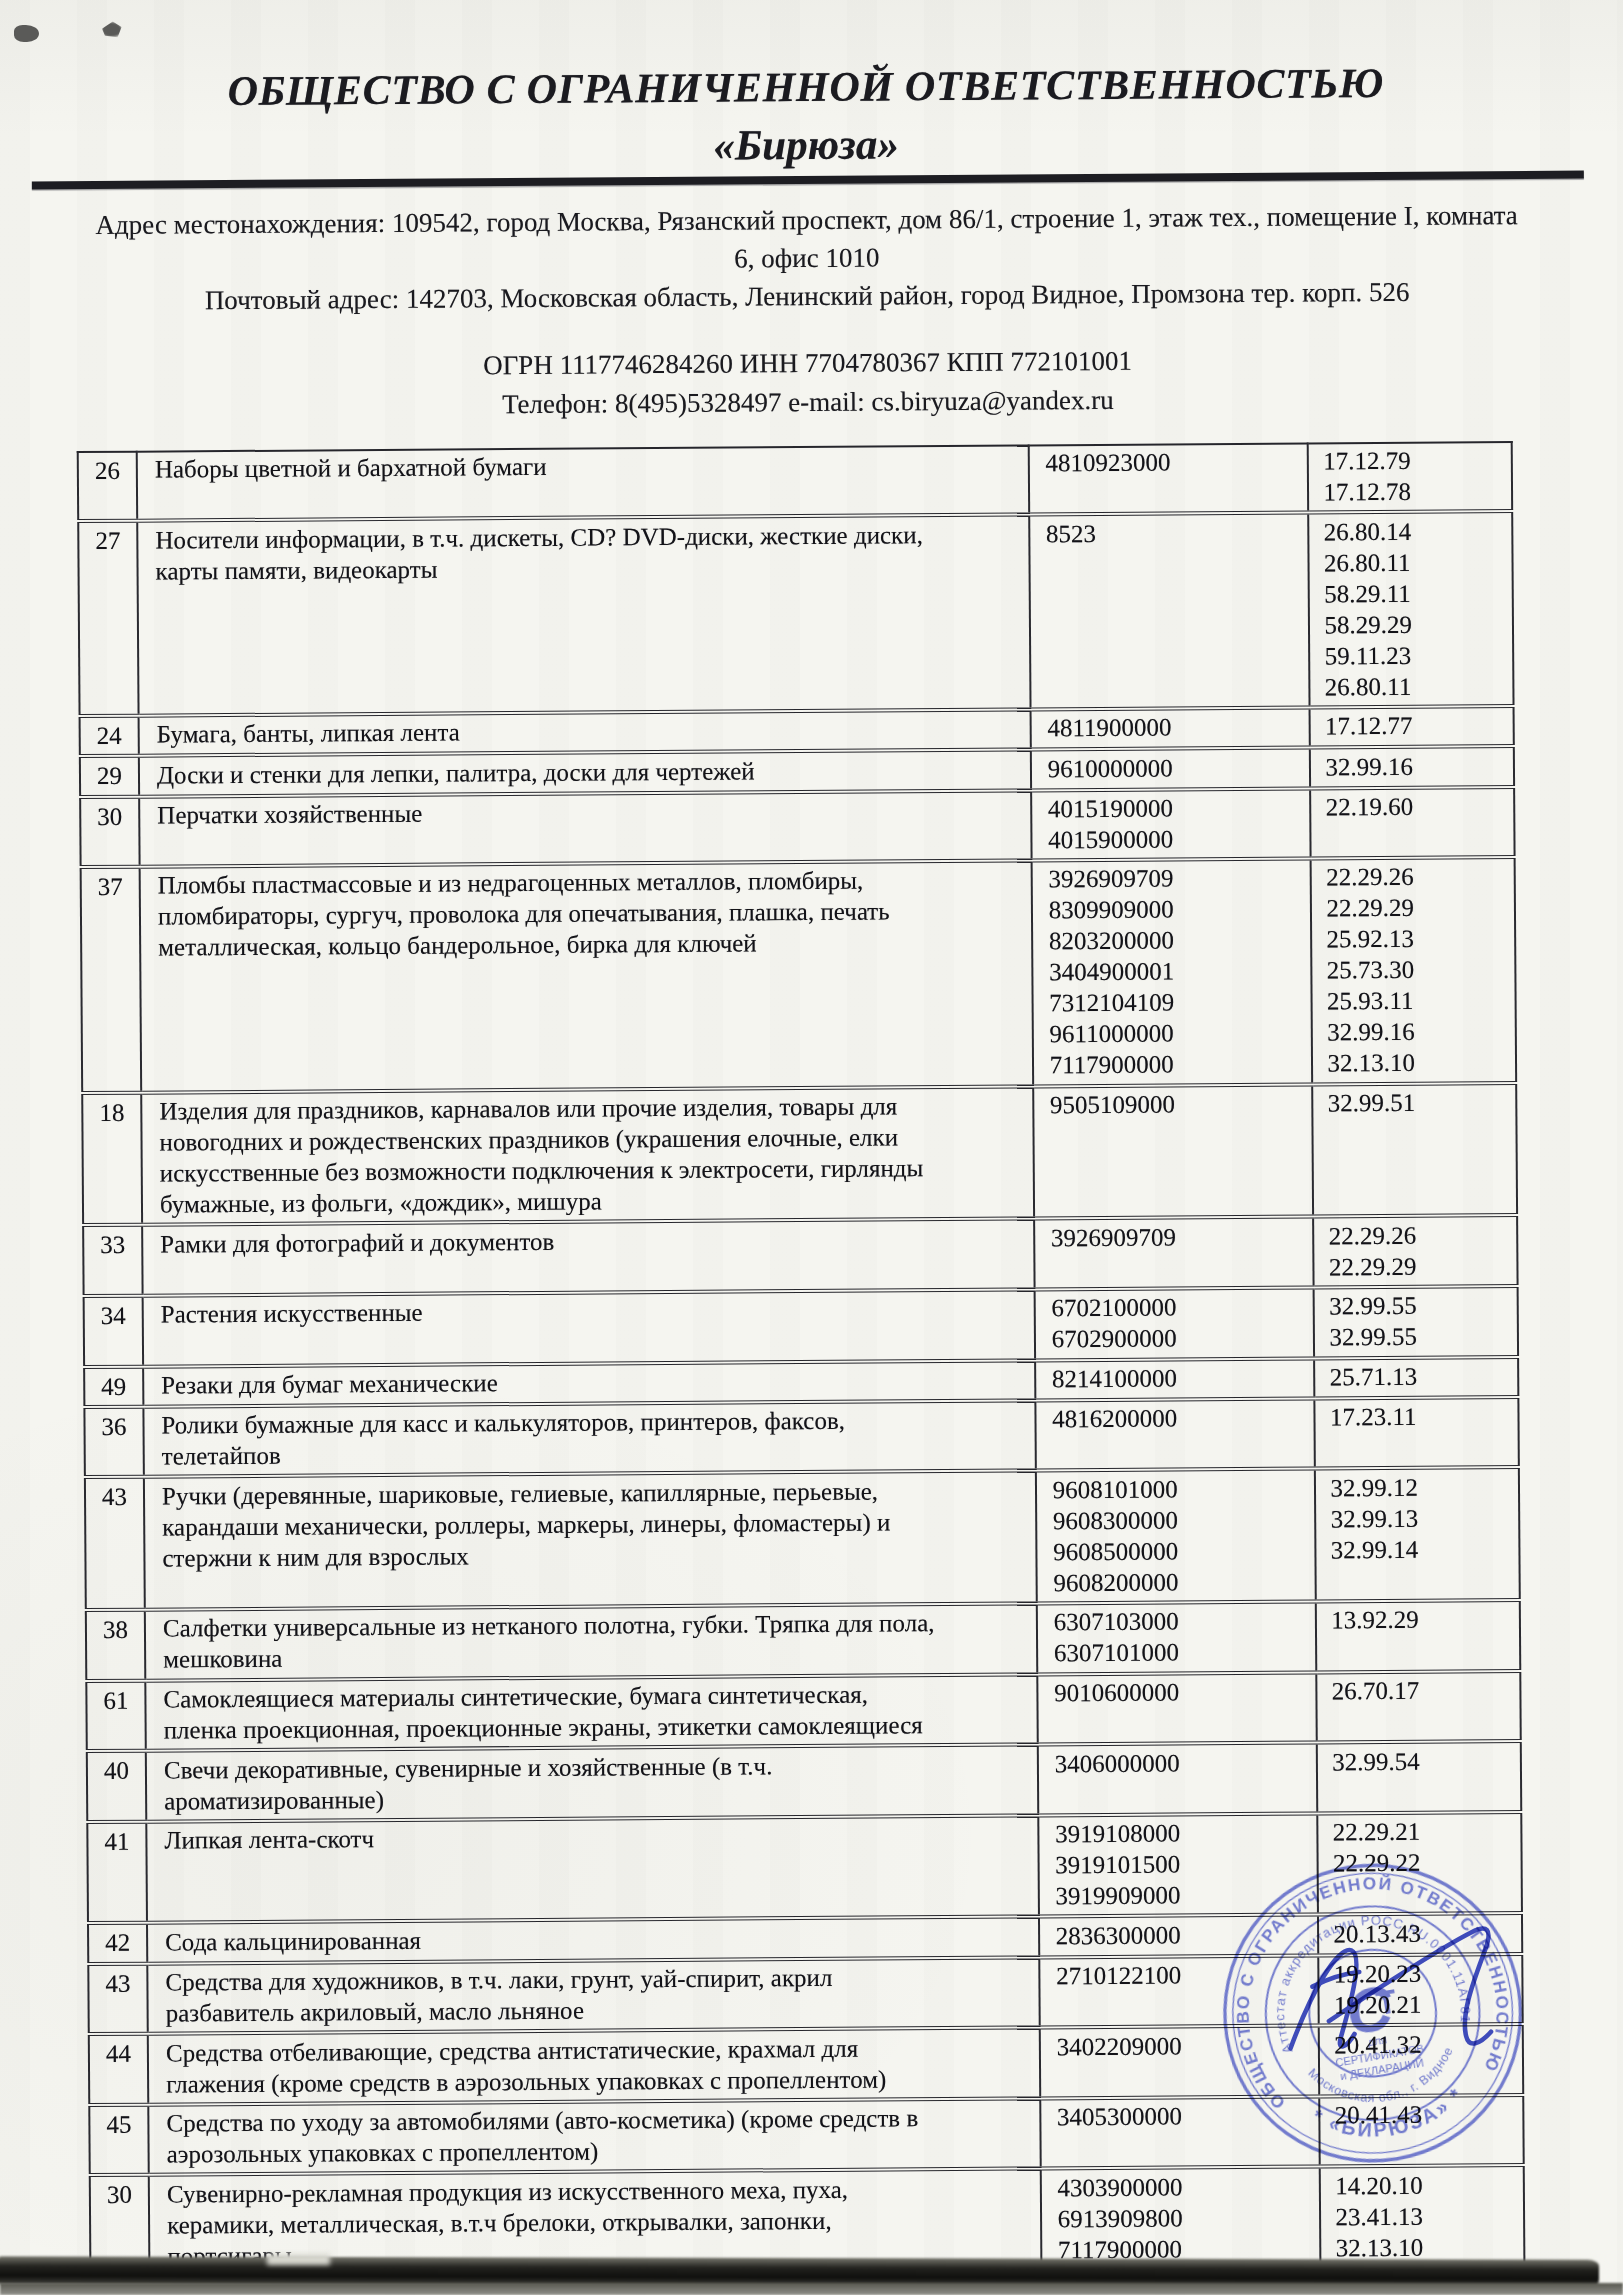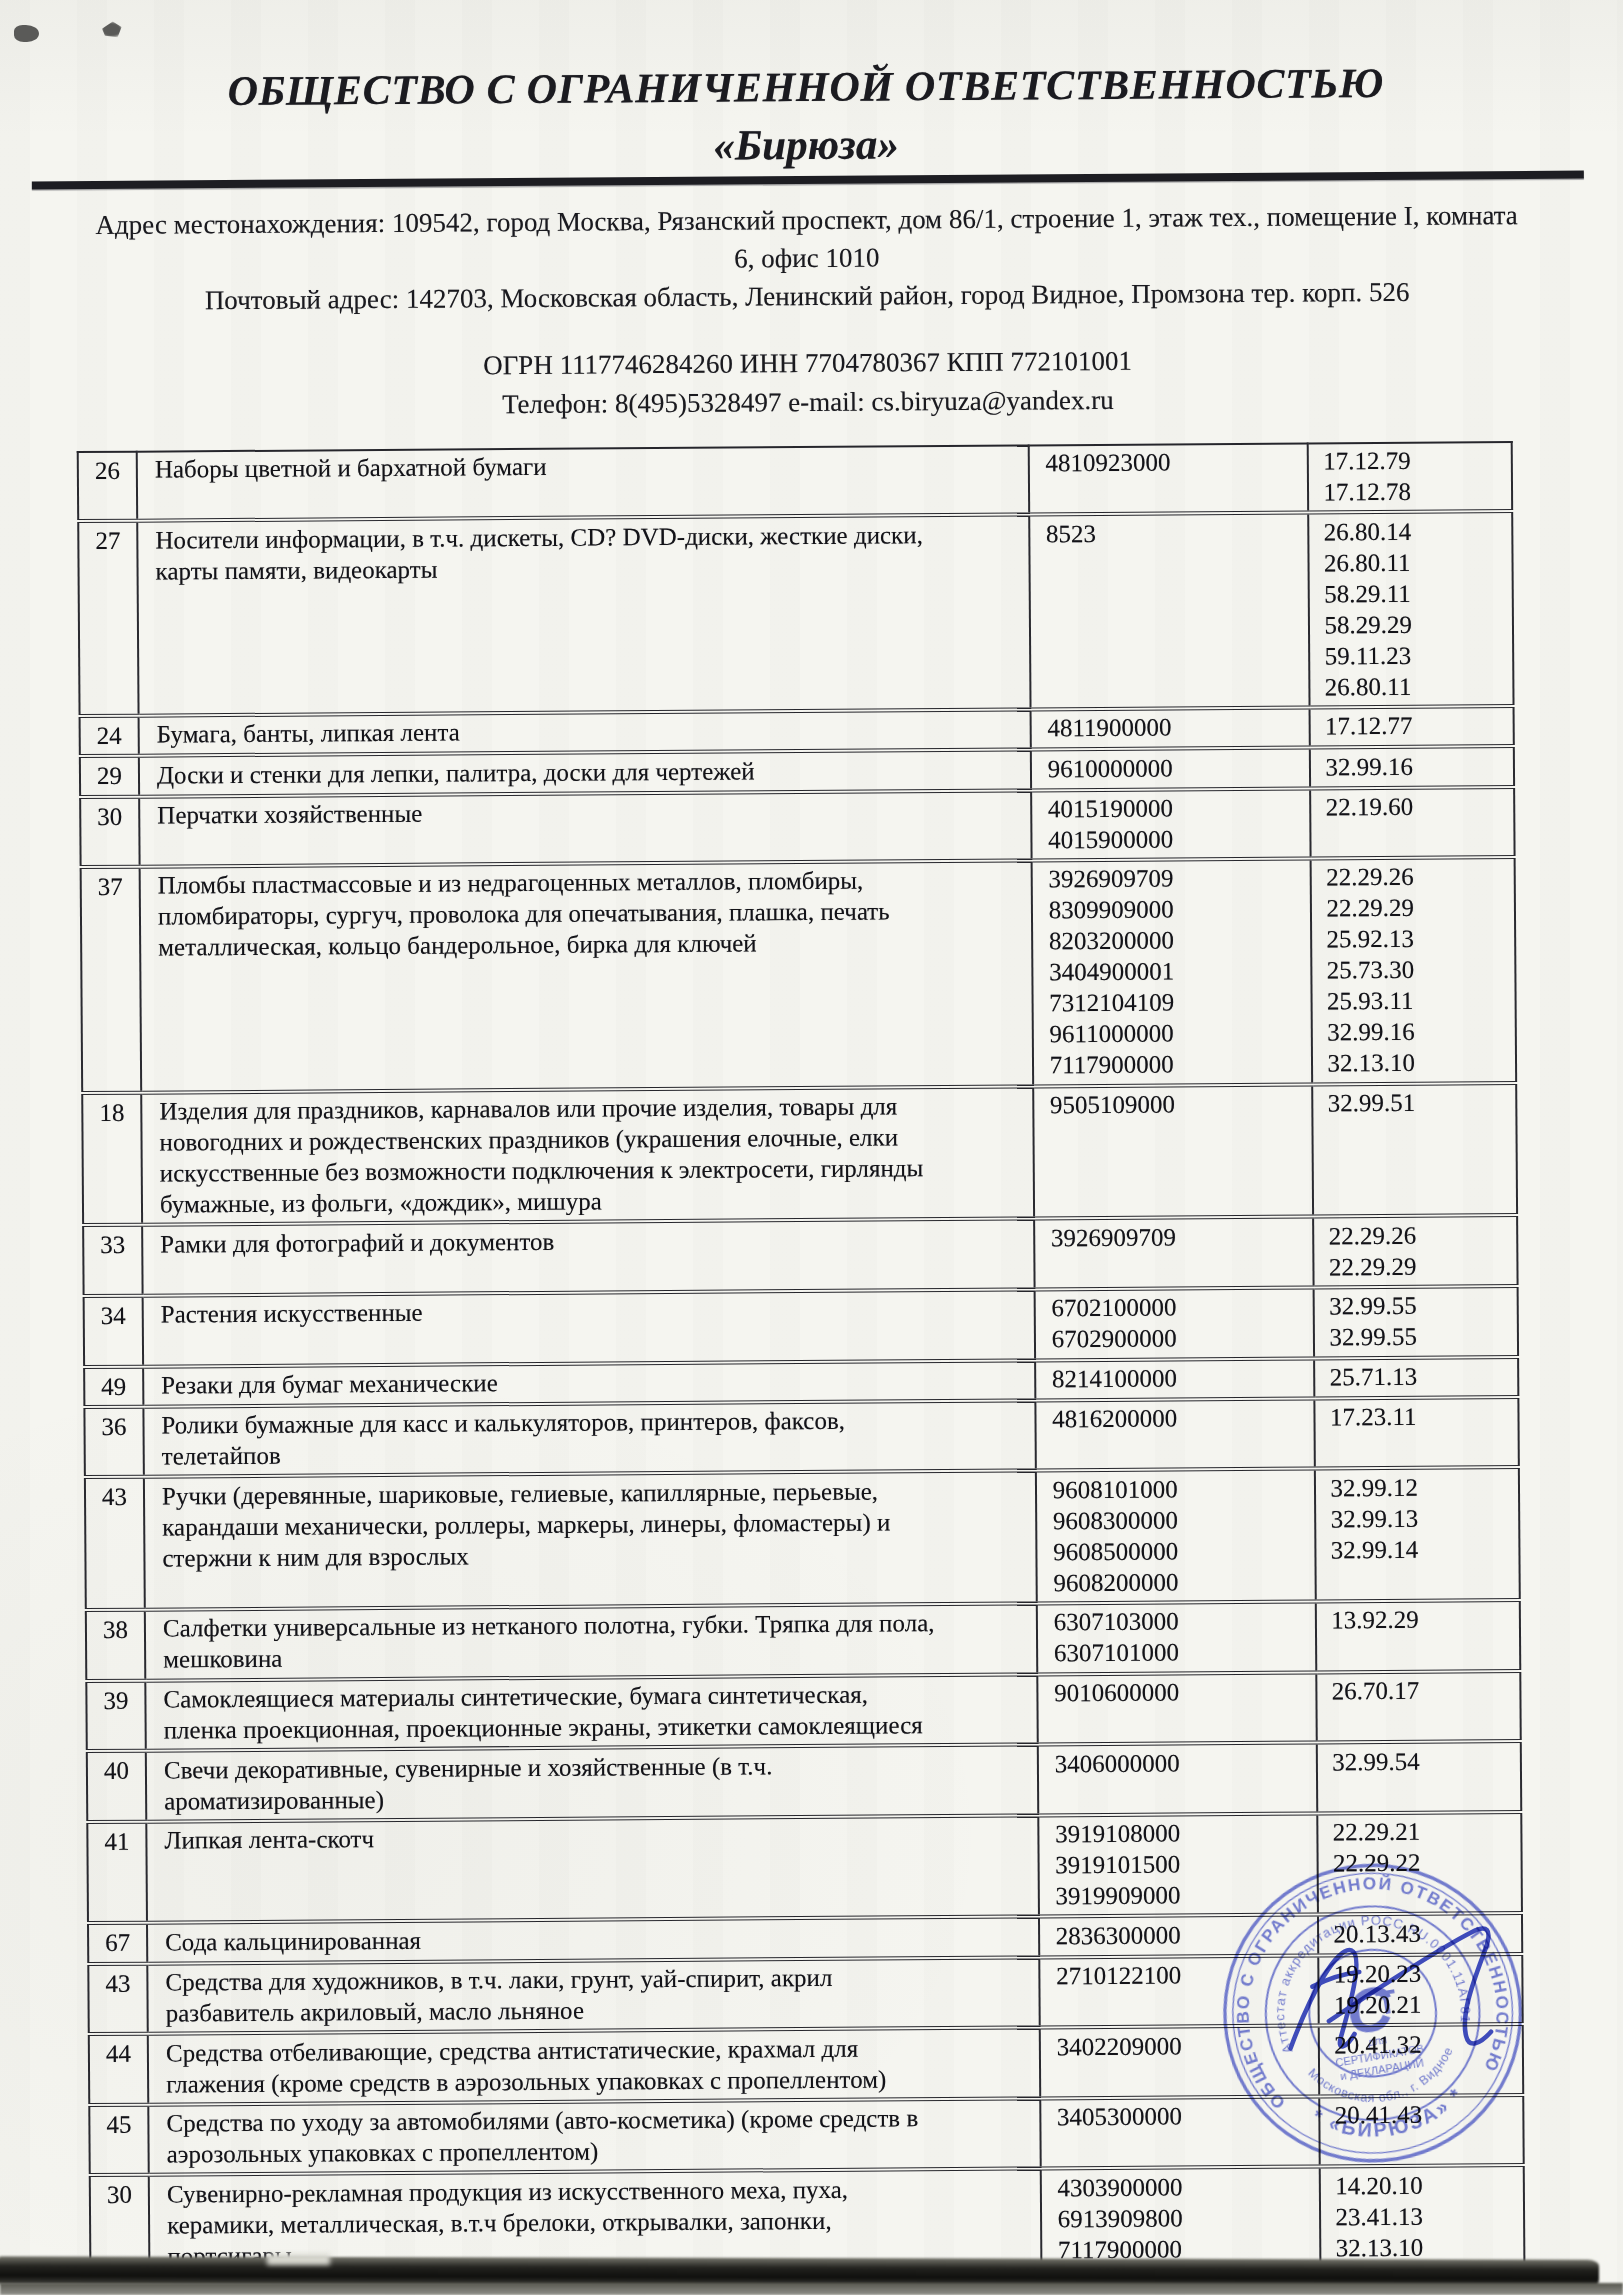--- a/index.html
+++ b/index.html
@@ -331,21 +331,21 @@
           <td class="codes">
             <div class="line">6307103000</div>
             <div class="line">6307101000</div>
           </td>
           <td class="cls">
             <div class="line">13.92.29</div>
           </td>
         </tr>
         <tr>
           <td class="num">
-            <div class="line">39</div>
+            <div class="line">61</div>
           </td>
           <td class="desc">
             <div class="line">Самоклеящиеся материалы синтетические, бумага синтетическая,</div>
             <div class="line">пленка проекционная, проекционные экраны, этикетки самоклеящиеся</div>
           </td>
           <td class="codes">
             <div class="line">9010600000</div>
           </td>
           <td class="cls">
             <div class="line">26.70.17</div>
@@ -378,21 +378,21 @@
             <div class="line">3919101500</div>
             <div class="line">3919909000</div>
           </td>
           <td class="cls">
             <div class="line">22.29.21</div>
             <div class="line">22.29.22</div>
           </td>
         </tr>
         <tr>
           <td class="num">
-            <div class="line">67</div>
+            <div class="line">42</div>
           </td>
           <td class="desc">
             <div class="line">Сода кальцинированная</div>
           </td>
           <td class="codes">
             <div class="line">2836300000</div>
           </td>
           <td class="cls">
             <div class="line">20.13.43</div>
           </td>

